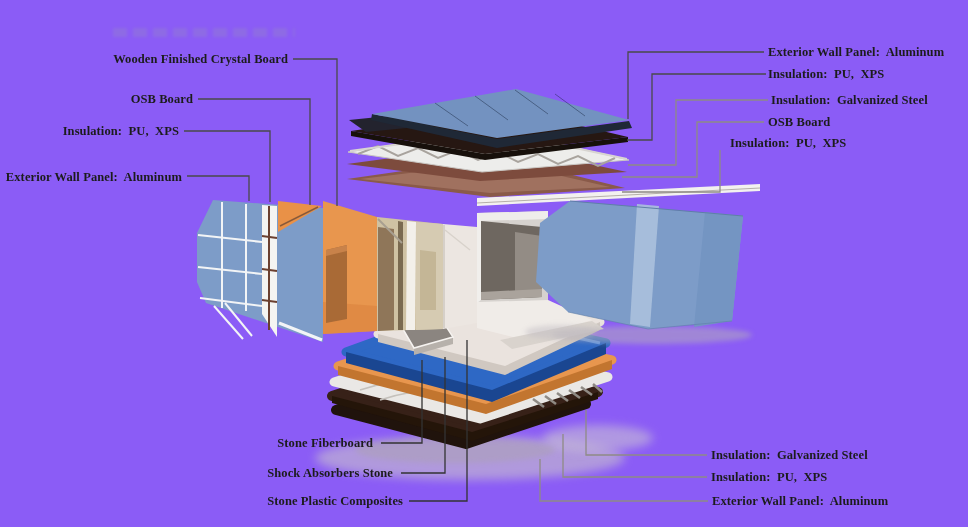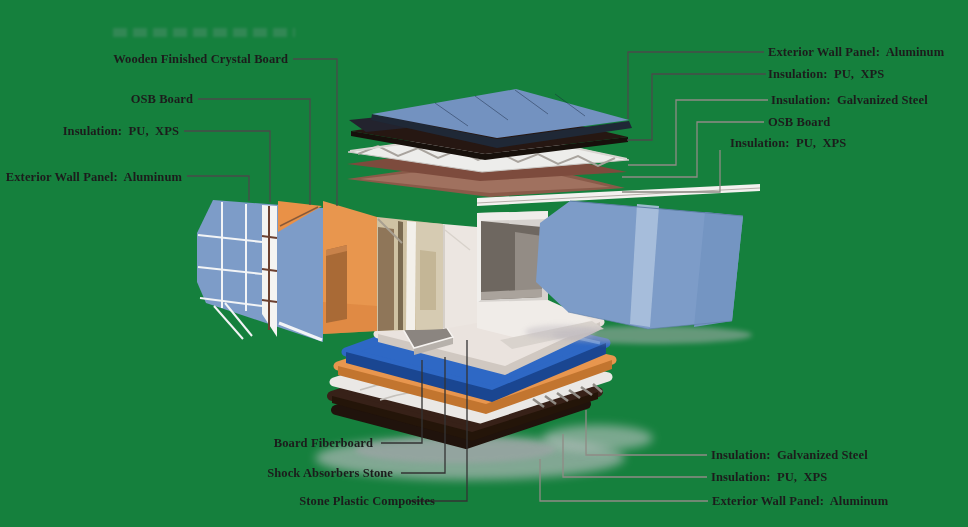--- a/index.html
+++ b/index.html
@@ -1,16 +1,16 @@
 <!DOCTYPE html>
 <html><head>
 <meta charset="utf-8">
 <style>
   html,body{margin:0;padding:0;background:#ffffff;}
-  .stage{position:relative;width:968px;height:527px;background:#15803d;overflow:hidden;
+  .stage{position:relative;width:968px;height:527px;background:#8b5cf6;overflow:hidden;
          font-family:"Liberation Serif","DejaVu Serif",serif;}
   .stage svg{position:absolute;left:0;top:0;}
   .label{position:absolute;font-weight:bold;font-size:12.5px;line-height:1;color:#1c1c1c;
          white-space:pre;transform:translateY(-50%);letter-spacing:.1px;}
   .ghost{position:absolute;left:113px;top:28px;width:182px;height:9px;opacity:.22;
          filter:blur(1.5px);
          background:repeating-linear-gradient(90deg,#9aa0a8 0 14px,#ffffff00 14px 20px);}
 </style>
 </head>
 <body>
@@ -219,21 +219,21 @@
   <div class="label" style="top:99px;right:775px">OSB Board</div>
   <div class="label" style="top:131px;right:789px">Insulation:  PU,  XPS</div>
   <div class="label" style="top:177px;right:786px">Exterior Wall Panel:  Aluminum</div>
 
   <div class="label" style="top:52px;left:768px">Exterior Wall Panel:  Aluminum</div>
   <div class="label" style="top:74px;left:768px">Insulation:  PU,  XPS</div>
   <div class="label" style="top:100px;left:771px">Insulation:  Galvanized Steel</div>
   <div class="label" style="top:122px;left:768px">OSB Board</div>
   <div class="label" style="top:143px;left:730px">Insulation:  PU,  XPS</div>
 
-  <div class="label" style="top:443px;right:595px">Board Fiberboard</div>
+  <div class="label" style="top:443px;right:595px">Stone Fiberboard</div>
   <div class="label" style="top:473px;right:575px">Shock Absorbers Stone</div>
-  <div class="label" style="top:501px;right:533px">Stone Plastic Composites</div>
+  <div class="label" style="top:501px;right:565px">Stone Plastic Composites</div>
 
   <div class="label" style="top:455px;left:711px">Insulation:  Galvanized Steel</div>
   <div class="label" style="top:477px;left:711px">Insulation:  PU,  XPS</div>
   <div class="label" style="top:501px;left:712px">Exterior Wall Panel:  Aluminum</div>
 
 </div>
 
 </body></html>

